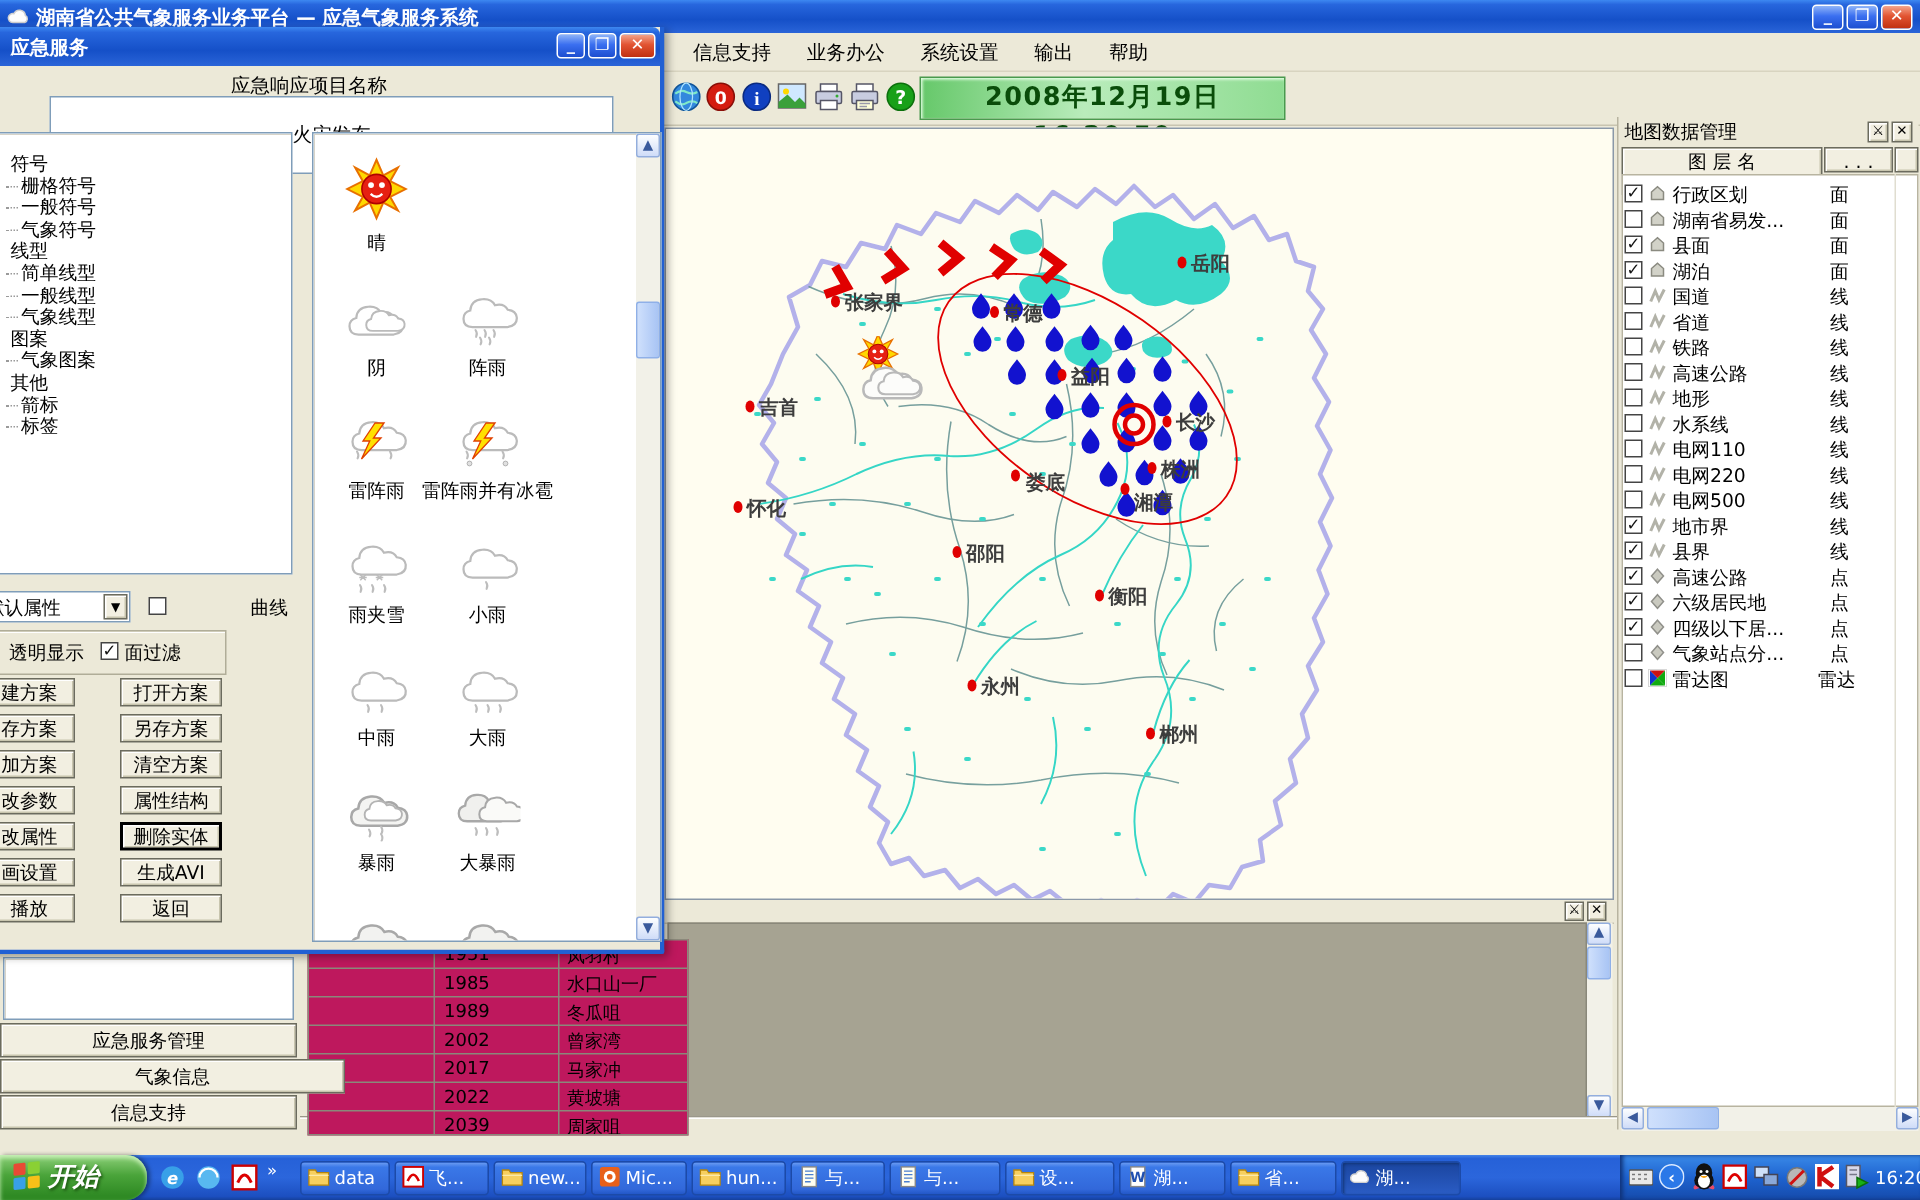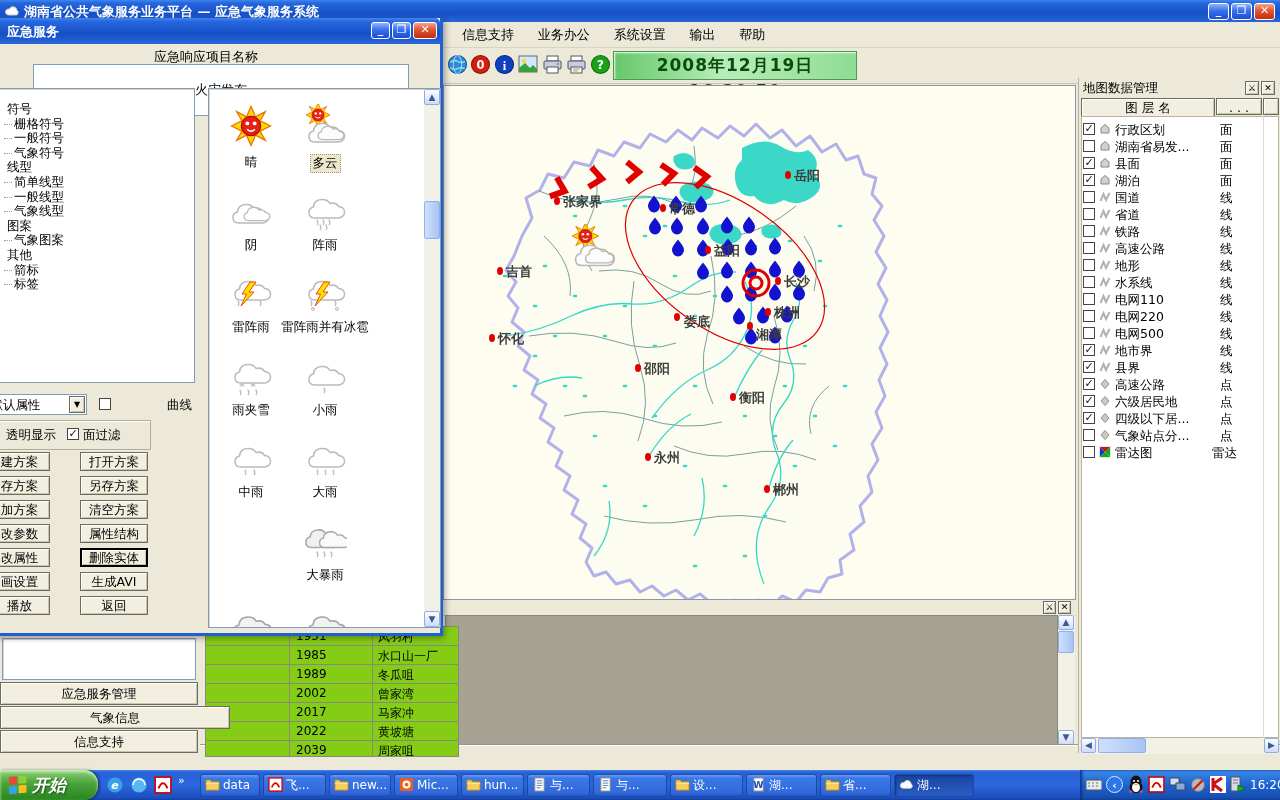--- a/index.html
+++ b/index.html
@@ -564,21 +564,21 @@
     <div class="layrow" style="top:444px;">
         <span class="cb abs" style="left:3px;top:2px;"></span>
         <svg class="abs" style="left:19px;top:2px;" width="12" height="12">
           <use href="#i-radar"></use>
         </svg>
         <span class="abs" style="left:35px;top:1px;font-size:12.5px;">雷达图</span>
         <span class="laytype" style="left:132px;">雷达</span>
       </div>
   </div>
 
-  <div class="abs" style="left:205px;top:626px;width:254px;height:131px;background:#84cc16;border:1px solid #8a887a;box-sizing:border-box;overflow:hidden;z-index:8;">
+  <div class="abs" style="left:205px;top:626px;width:254px;height:131px;background:#be185d;border:1px solid #8a887a;box-sizing:border-box;overflow:hidden;z-index:8;">
     <div style="position:relative;">
       <div style="height:18px;border-bottom:1px solid #8a887a;position:relative;">
           <span class="abs" style="left:90px;top:2px">1951</span>
           <span class="abs" style="left:172px;top:2px">凤羽村</span>
         </div>
       <div style="height:18px;border-bottom:1px solid #8a887a;position:relative;">
           <span class="abs" style="left:90px;top:2px">1985</span>
           <span class="abs" style="left:172px;top:2px">水口山一厂</span>
         </div>
       <div style="height:18px;border-bottom:1px solid #8a887a;position:relative;">
@@ -640,23 +640,20 @@
         <div class="treechild" style="margin-left:3px;">其他</div>
         <div class="treechild"><span class="dots"></span><span>箭标</span></div>
         <div class="treechild"><span class="dots"></span><span>标签</span></div>
       </div>
     </div>
 
     <div class="abs sunken" style="left:265px;top:70px;width:233px;height:540px;overflow:hidden;">
       <div class="wsym" style="left:-6px;top:15px;"><svg width="44" height="44">
             <use href="#w-qing"></use>
           </svg><br><span class="lbl">晴</span></div>
-      <div class="wsym" style="left:68px;top:15px;"><svg width="44" height="44">
-            <use href="#w-duoyun"></use>
-          </svg><br><span class="lbl sel">多云</span></div>
       <div class="wsym" style="left:-6px;top:98px;"><svg width="44" height="44">
             <use href="#w-yin"></use>
           </svg><br><span class="lbl">阴</span></div>
       <div class="wsym" style="left:68px;top:98px;"><svg width="44" height="44">
             <use href="#w-zhenyu"></use>
           </svg><br><span class="lbl">阵雨</span></div>
       <div class="wsym" style="left:-6px;top:180px;"><svg width="44" height="44">
             <use href="#w-leizhenyu"></use>
           </svg><br><span class="lbl">雷阵雨</span></div>
       <div class="wsym" style="left:68px;top:180px;"><svg width="44" height="44">
@@ -667,20 +664,23 @@
           </svg><br><span class="lbl">雨夹雪</span></div>
       <div class="wsym" style="left:68px;top:263px;"><svg width="44" height="44">
             <use href="#w-xiaoyu"></use>
           </svg><br><span class="lbl">小雨</span></div>
       <div class="wsym" style="left:-6px;top:345px;"><svg width="44" height="44">
             <use href="#w-zhongyu"></use>
           </svg><br><span class="lbl">中雨</span></div>
       <div class="wsym" style="left:68px;top:345px;"><svg width="44" height="44">
             <use href="#w-dayu"></use>
           </svg><br><span class="lbl">大雨</span></div>
+      <div class="wsym" style="left:-6px;top:428px;"><svg width="44" height="44">
+            <use href="#w-baoyu"></use>
+          </svg><br><span class="lbl">暴雨</span></div>
       <div class="wsym" style="left:68px;top:428px;"><svg width="44" height="44">
             <use href="#w-dabaoyu"></use>
           </svg><br><span class="lbl">大暴雨</span></div>
       <div class="wsym" style="left:-6px;top:512px;"><svg width="44" height="44">
             <use href="#w-cut"></use>
           </svg></div>
       <div class="wsym" style="left:68px;top:512px;"><svg width="44" height="44">
             <use href="#w-cut"></use>
           </svg></div>
 

